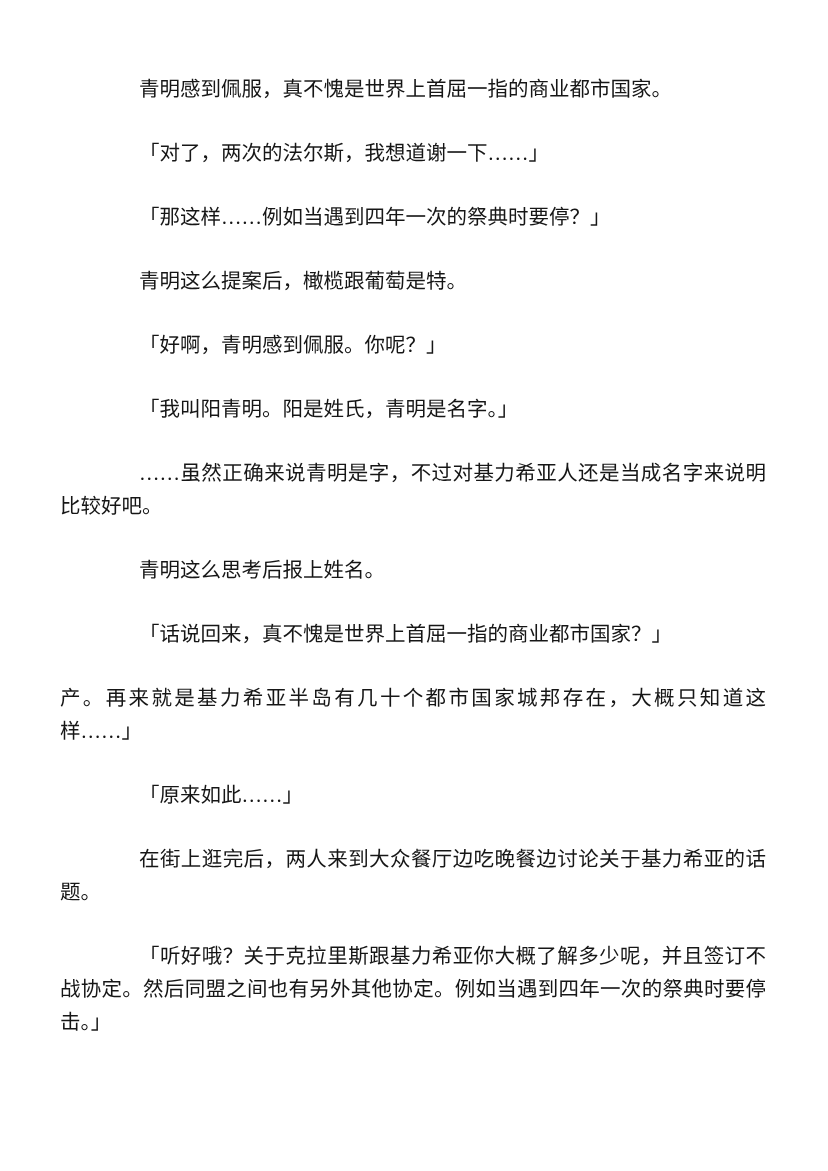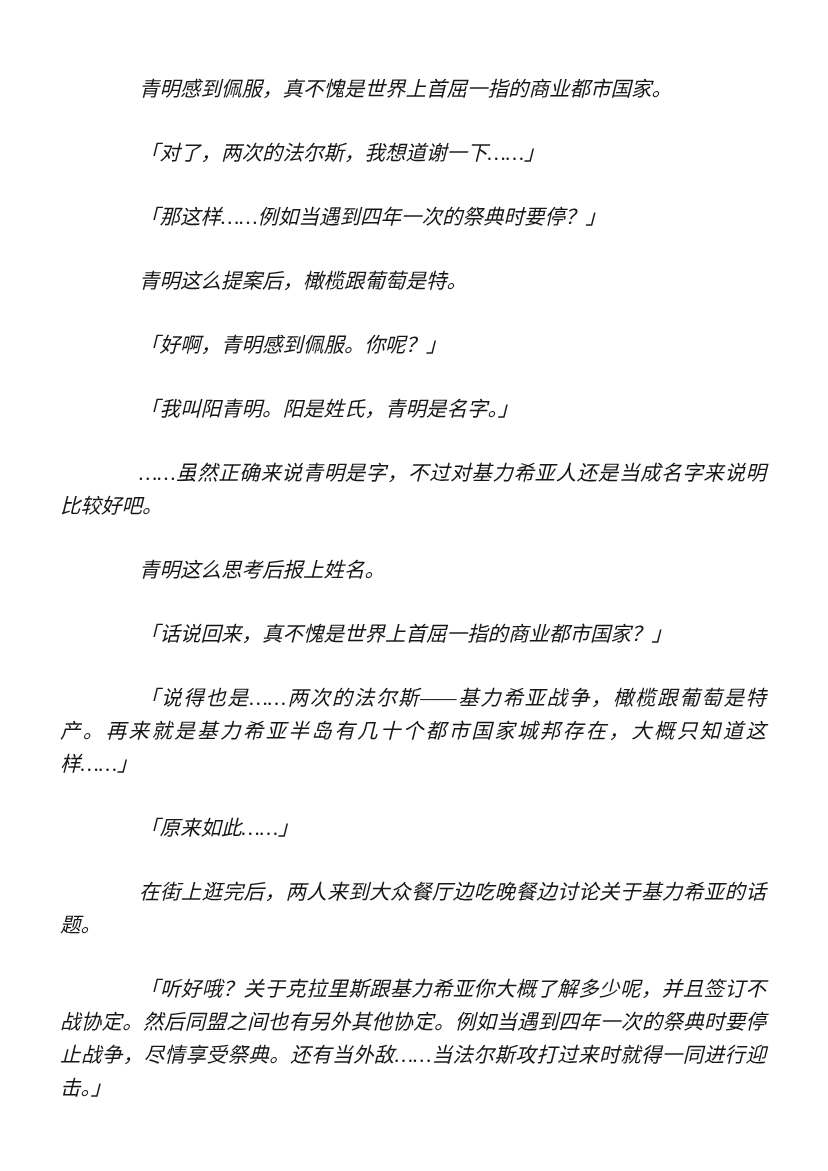--- a/index.html
+++ b/index.html
@@ -16,21 +16,20 @@
     font-family: "Liberation Serif", "DejaVu Serif", serif;
     color: #161616;
   }
   .page-body {
     box-sizing: border-box;
     padding: 73px 62px 60px 60px;
   }
   .para {
     margin: 0 0 31px 0;
     padding: 0;
-    font-style: italic;
   }
   .line {
     display: block;
     font-size: 20.5px;
     line-height: 33px;
     text-align: justify;
     text-align-last: left;
     text-justify: inter-character;
     word-break: break-all;
     overflow-wrap: anywhere;
@@ -72,32 +71,30 @@
           <span class="line indent fill">……虽然正确来说青明是字，不过对基力希亚人还是当成名字来说明</span>
           <span class="line">比较好吧。</span>
         </p>
         <p class="para">
           <span class="line indent">青明这么思考后报上姓名。</span>
         </p>
         <p class="para">
           <span class="line indent">「话说回来，真不愧是世界上首屈一指的商业都市国家？」</span>
         </p>
         <p class="para">
-          <span class="line indent fill">「说得也是……两次的法尔斯——基力希亚战争，橄榄跟葡萄是特</span>
           <span class="line fill">产。再来就是基力希亚半岛有几十个都市国家城邦存在，大概只知道这</span>
           <span class="line">样……」</span>
         </p>
         <p class="para">
           <span class="line indent">「原来如此……」</span>
         </p>
         <p class="para">
           <span class="line indent fill">在街上逛完后，两人来到大众餐厅边吃晚餐边讨论关于基力希亚的话</span>
           <span class="line">题。</span>
         </p>
         <p class="para">
           <span class="line indent fill">「听好哦？关于克拉里斯跟基力希亚你大概了解多少呢，并且签订不</span>
           <span class="line fill">战协定。然后同盟之间也有另外其他协定。例如当遇到四年一次的祭典时要停</span>
-          <span class="line fill">止战争，尽情享受祭典。还有当外敌……当法尔斯攻打过来时就得一同进行迎</span>
           <span class="line">击。」</span>
         </p>
       </div>
   </div>
 </div>
 
 </body></html>

